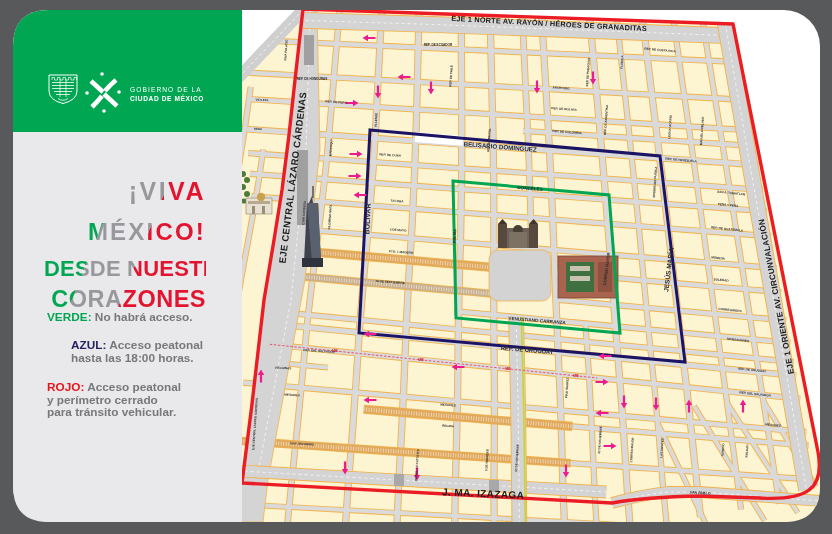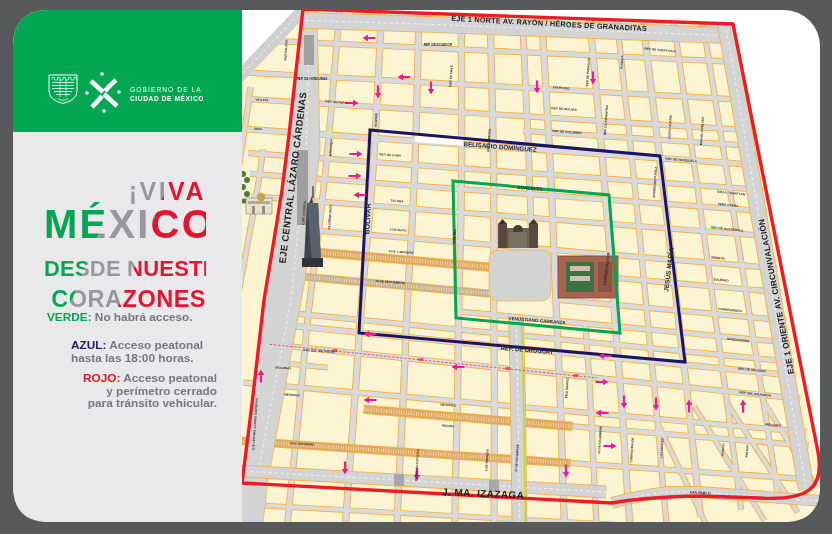--- a/index.html
+++ b/index.html
@@ -1,20 +1,20 @@
 <!DOCTYPE html>
 <html><head><meta charset="utf-8">
 <style>
 html,body{margin:0;padding:0;width:832px;height:534px;overflow:hidden;background:#58595b;font-family:"Liberation Sans",sans-serif;}
 #stage{position:relative;width:832px;height:534px;}
 .viva{position:absolute;left:44px;top:179px;width:162px;text-align:right;font-weight:bold;
  background:linear-gradient(112deg,#00a651 0px,#00a651 71px,#98989c 71px,#98989c 117px,#e3142f 117px);
  -webkit-background-clip:text;background-clip:text;color:transparent;line-height:1;}
 .v1{font-size:25px;letter-spacing:2.5px;line-height:1;}
-.v2{font-size:40px;letter-spacing:2.2px;margin-top:0px;line-height:1;white-space:nowrap;}
+.v2{font-size:24px;letter-spacing:2.2px;margin-top:16px;line-height:1;white-space:nowrap;}
 .v3{font-size:22px;letter-spacing:0.2px;margin-top:14px;white-space:nowrap;line-height:1;}
 .v4{font-size:23.5px;letter-spacing:0.5px;margin-top:8px;white-space:nowrap;line-height:1;}
 .leg{position:absolute;left:47px;width:170px;font-weight:bold;font-size:11.8px;line-height:12.6px;color:#77787b;}
 .leg .g{color:#00a651;} .leg .b{color:#252262;} .leg .r{color:#e8131b;}
 </style></head>
 <body>
 <div id="stage">
 <svg width="832" height="534" viewBox="0 0 832 534" font-family="Liberation Sans, sans-serif">
 <defs>
 <clipPath id="mapclip">
@@ -353,13 +353,13 @@
       <div class="v1">¡VIVA</div>
       <div class="v2">MÉXICO!</div>
       <div class="v3">DESDE NUESTROS</div>
       <div class="v4">CORAZONES</div>
     </div>
 
 <div class="leg" style="top:311px;"><span class="g">VERDE:</span> No habrá acceso.</div>
 
 <div class="leg" style="top:339px;margin-left:24px;"><span class="b">AZUL:</span> Acceso peatonal<br>hasta las 18:00 horas.</div>
 
-<div class="leg" style="top:372px;text-align:right;"><span class="r">ROJO:</span> Acceso peatonal<br>y perímetro cerrado<br>para tránsito vehicular.</div>
+<div class="leg" style="top:381px;"><span class="r">ROJO:</span> Acceso peatonal<br>y perímetro cerrado<br>para tránsito vehicular.</div>
 </div>
 </body></html>

